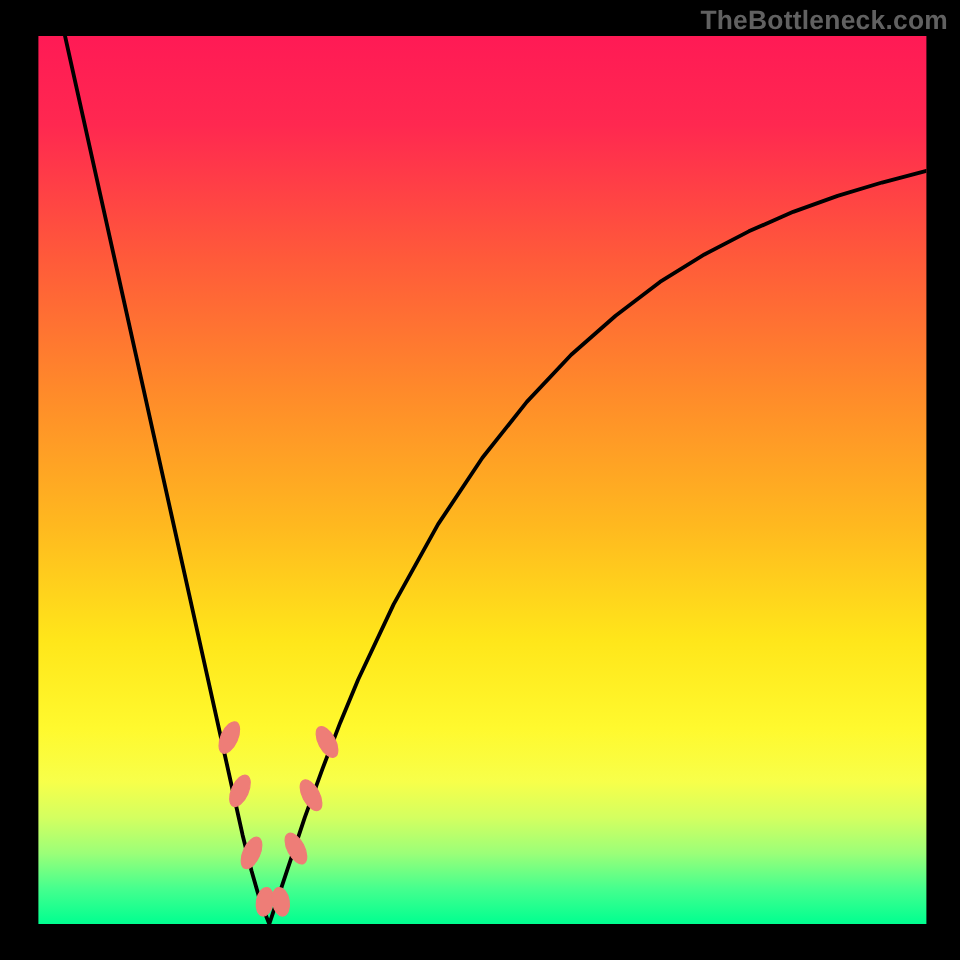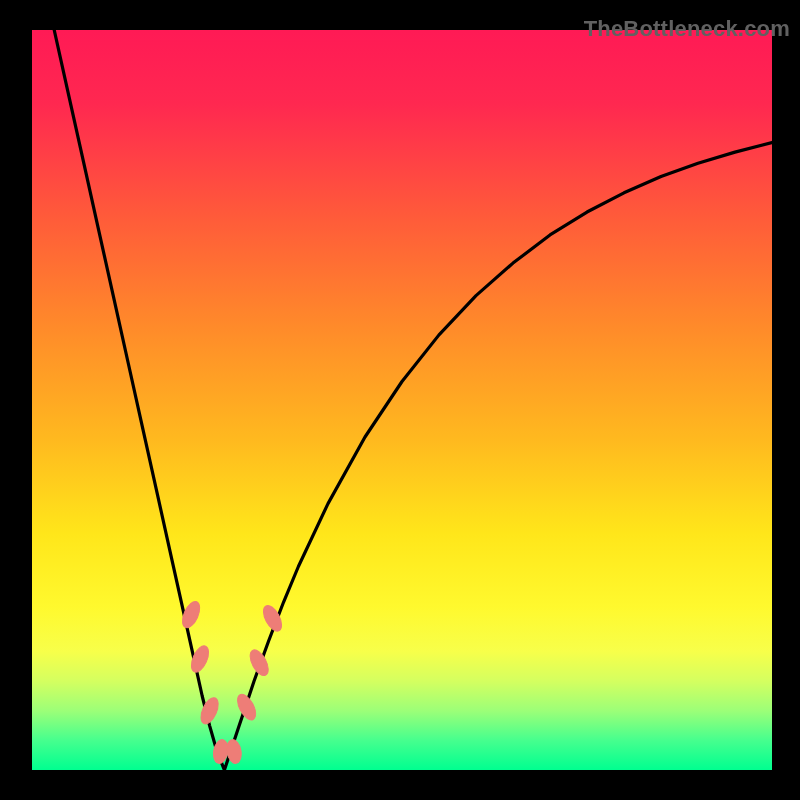--- a/index.html
+++ b/index.html
@@ -12,21 +12,21 @@
     font-family: Arial, Helvetica, sans-serif;
   }
   .frame {
     position: relative;
     width: 800px;
     height: 800px;
     background: #000;
   }
   .watermark {
     position: absolute;
-    top: 16px;
+    top: 4px;
     right: 10px;
     font-size: 22px;
     font-weight: 600;
     color: #616161;
     letter-spacing: 0.2px;
     z-index: 10;
   }
   svg.plot {
     position: absolute;
     top: 0;

